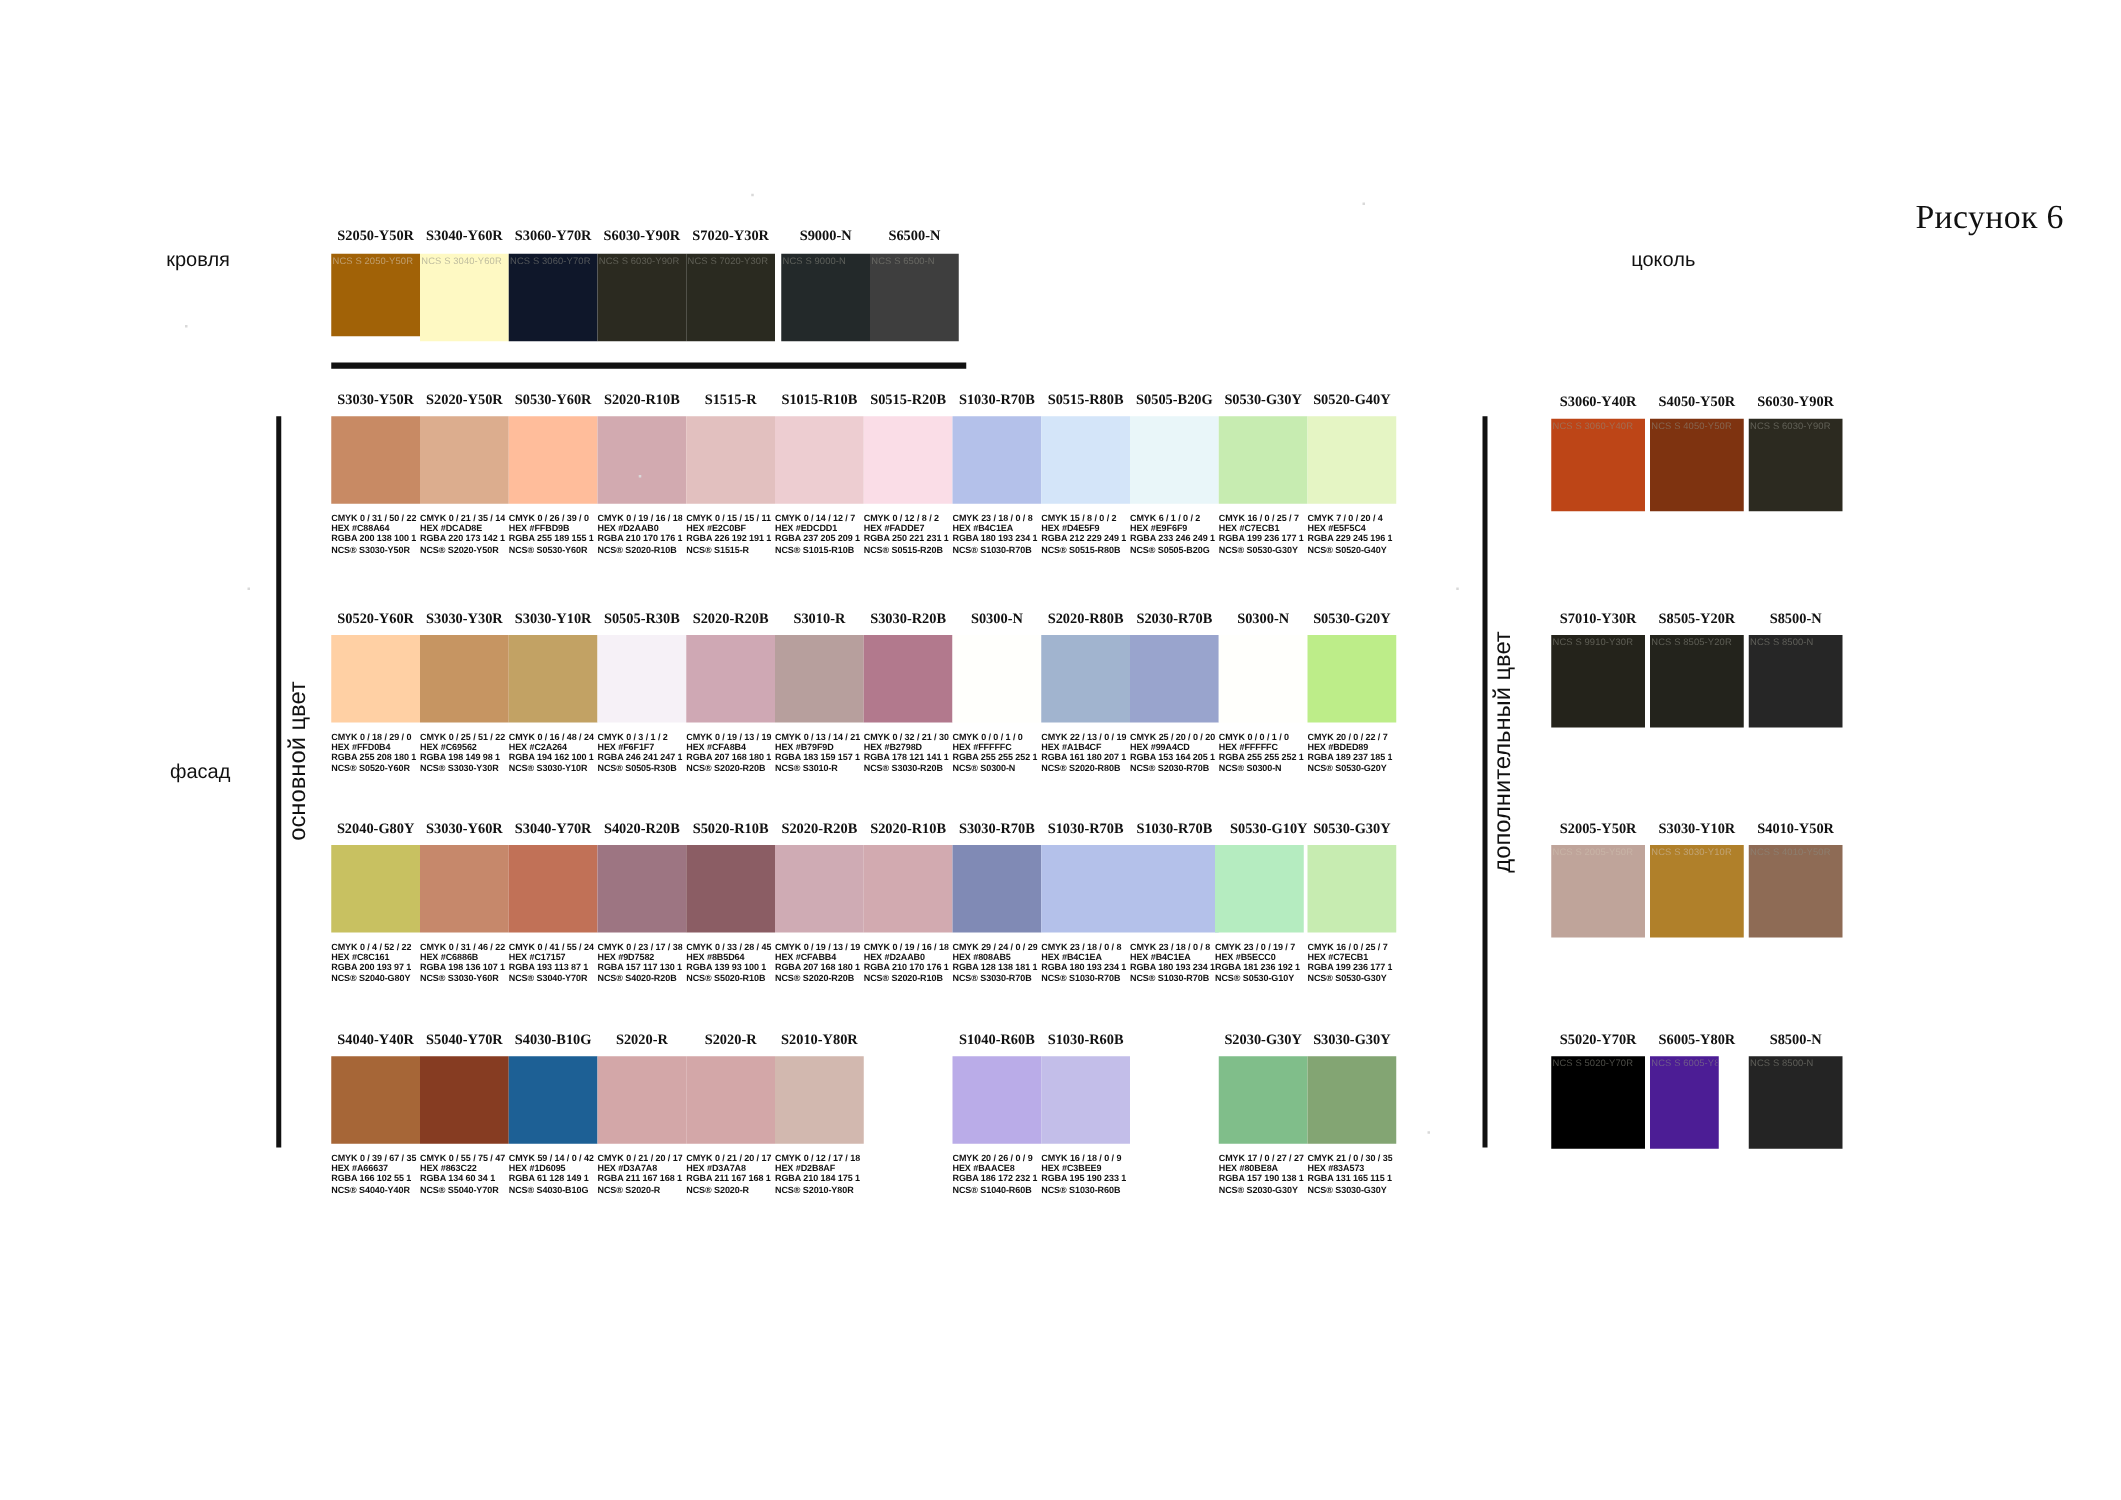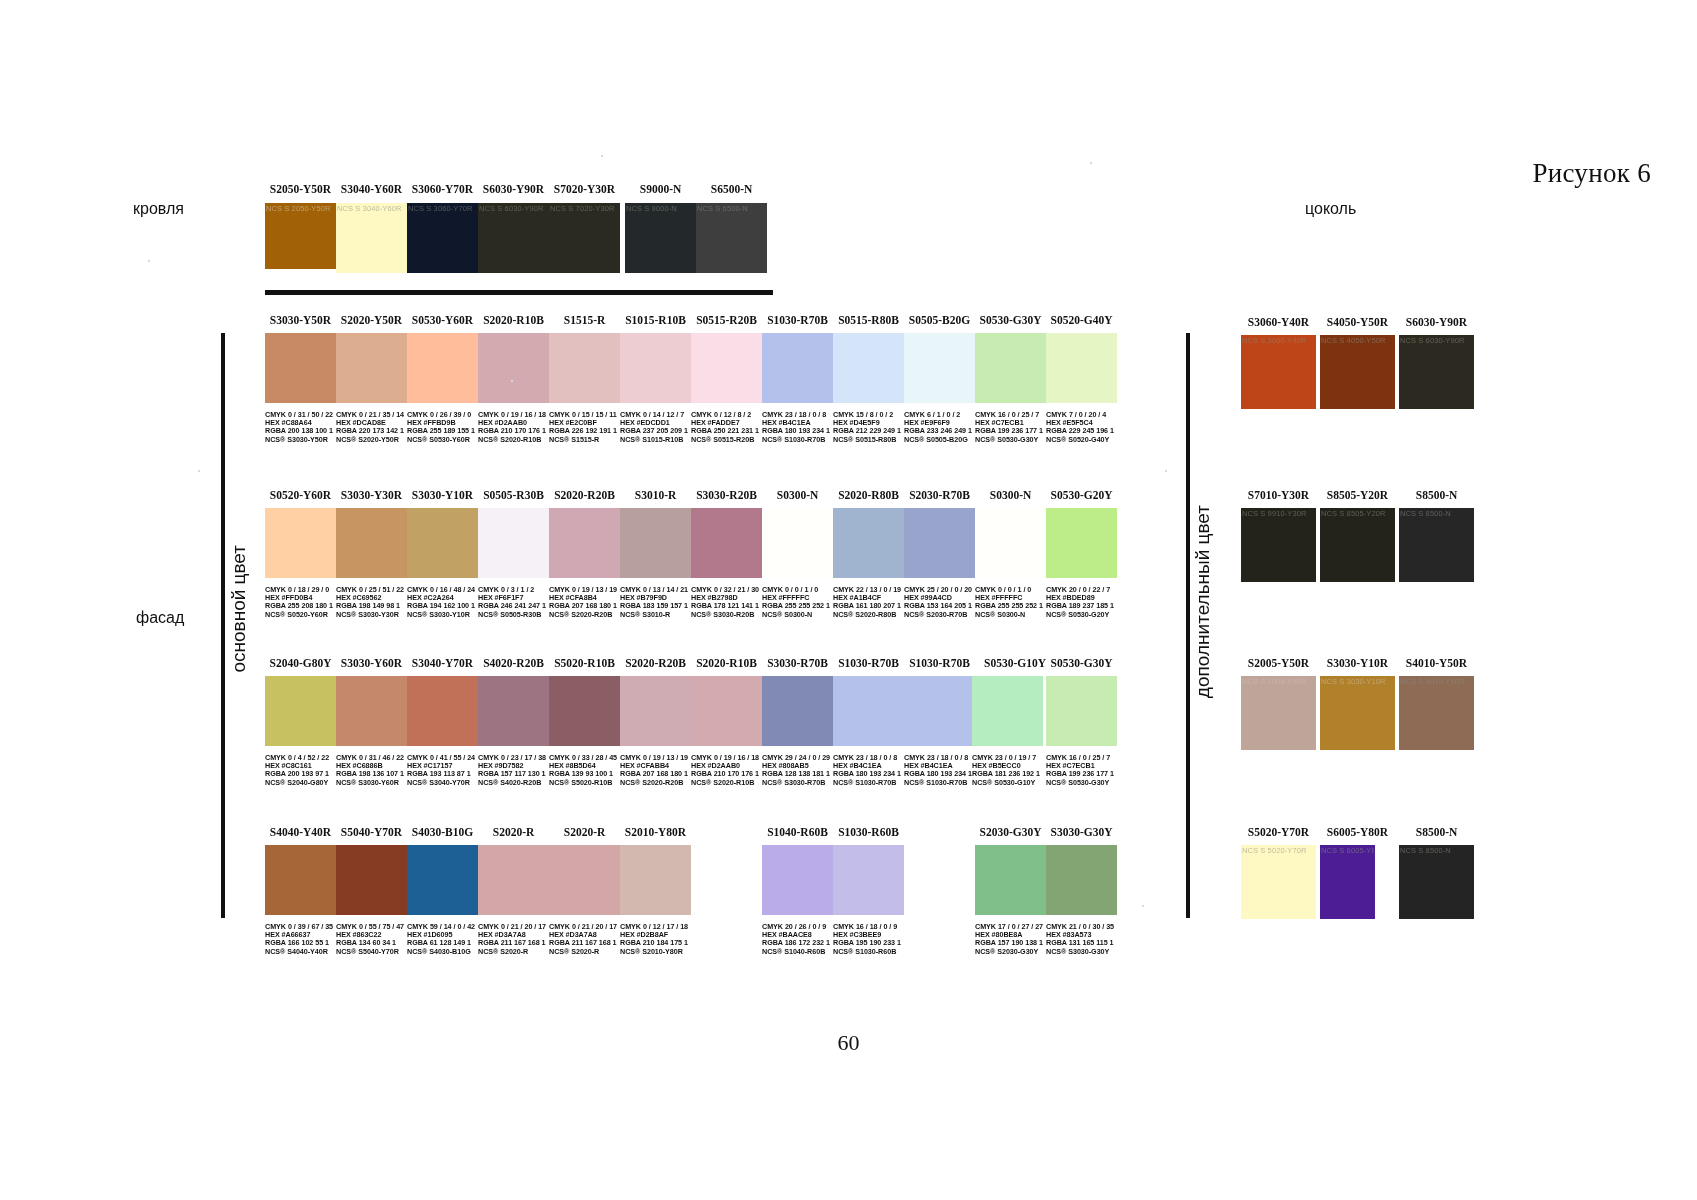--- a/index.html
+++ b/index.html
@@ -82,21 +82,20 @@
   <div class="side-word" style="left:1305px; top:200px;">цоколь</div>
 
   <div class="vrule" style="left:221px; top:333px; height:585px;"></div>
   <div class="rot-label" style="left:228px; top:545px;">основной цвет</div>
 
   <div class="vrule" style="left:1186px; top:333px; height:585px;"></div>
   <div class="rot-label" style="left:1192px; top:505px;">дополнительный цвет</div>
 
   <div class="hrule" style="left:265px; top:290px; width:508px;"></div>
 
-  <div class="pageno">60</div>
 
   <div id="roof-area">
       <div class="swrow" style="left: 265px; top: 203px;">
         <div class="cell" style="width: 71px;">
           <div class="code" style="top: -20px;">S2050-Y50R</div>
           <div class="sw" style="width: 71px; height: 66px; background: #a16207;">
             <div class="ncs-stamp" style="color: rgb(217, 207, 194);">NCS S 2050-Y50R</div>
           </div>
         </div>
         <div class="cell" style="width: 71px;">
@@ -651,21 +650,21 @@
         </div>
       </div>
       <div class="group" style="left: 1399px; top: 676px; width: 75px;">
         <div class="code" style="top: -19px;">S4010-Y50R</div>
         <div class="sw" style="width: 75px; height: 74px; background: rgb(142, 107, 85);">
           <div class="ncs-stamp" style="color: rgb(140, 140, 130);">NCS S 4010-Y50R</div>
         </div>
       </div>
       <div class="group" style="left: 1241px; top: 845px; width: 75px;">
         <div class="code" style="top: -19px;">S5020-Y70R</div>
-        <div class="sw" style="width: 75px; height: 74px; background: #fef9c3;">
+        <div class="sw" style="width: 75px; height: 74px; background: #000000;">
           <div class="ncs-stamp" style="color: rgb(140, 140, 130);">NCS S 5020-Y70R</div>
         </div>
       </div>
       <div class="group" style="left: 1320px; top: 845px; width: 75px;">
         <div class="code" style="top: -19px;">S6005-Y80R</div>
         <div class="sw" style="width: 55px; height: 74px; background: #4c1d95;">
           <div class="ncs-stamp" style="color: rgb(140, 140, 130);">NCS S 6005-Y80R</div>
         </div>
       </div>
       <div class="group" style="left: 1399px; top: 845px; width: 75px;">

